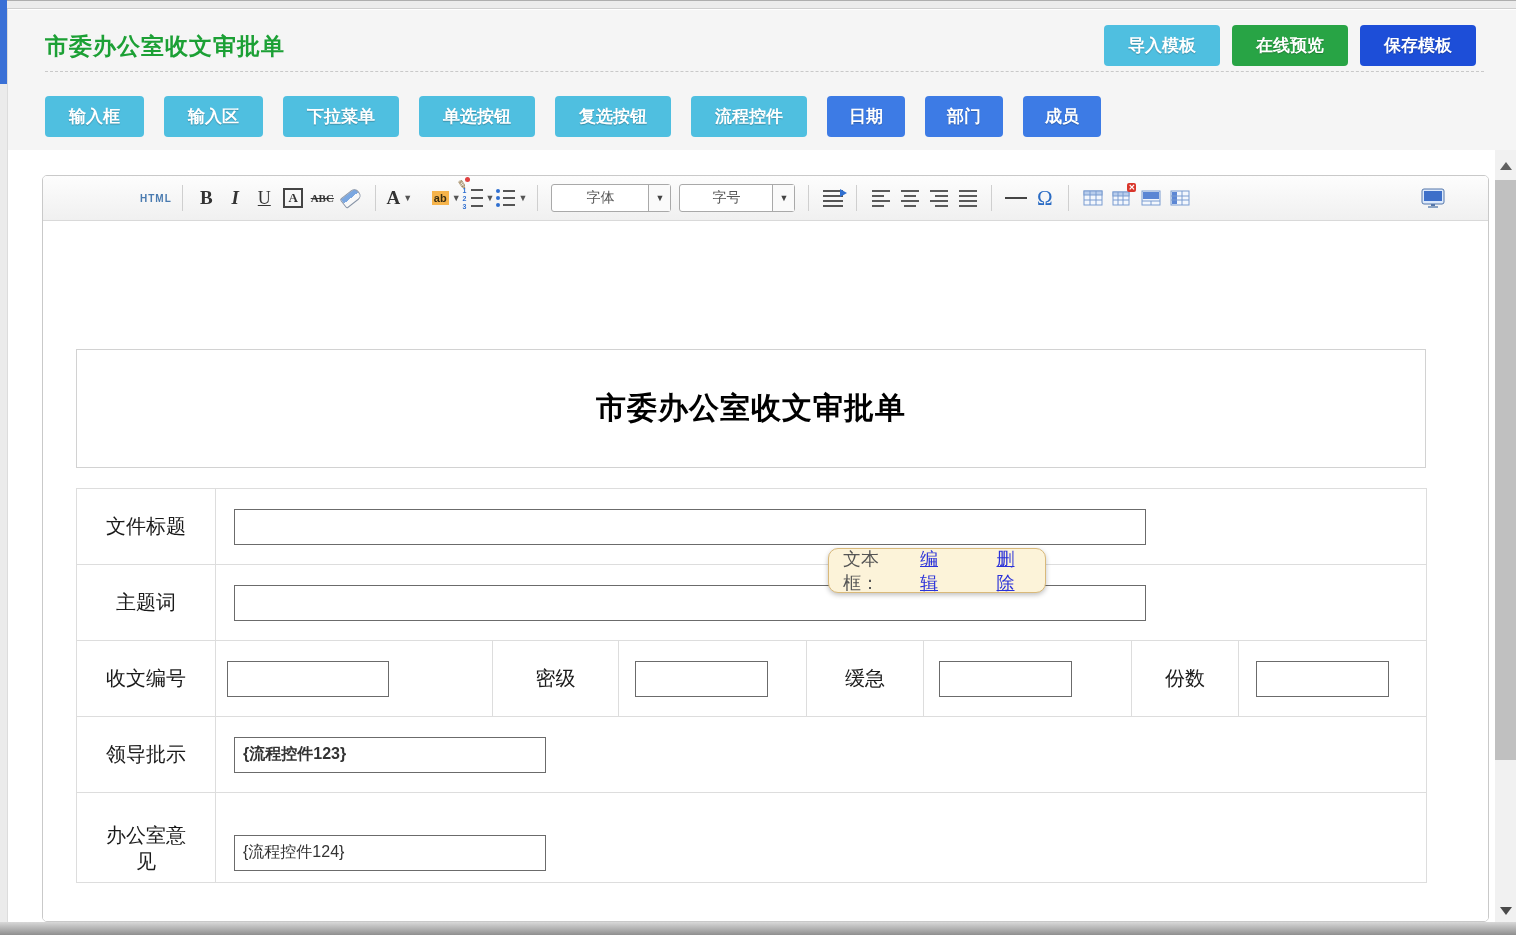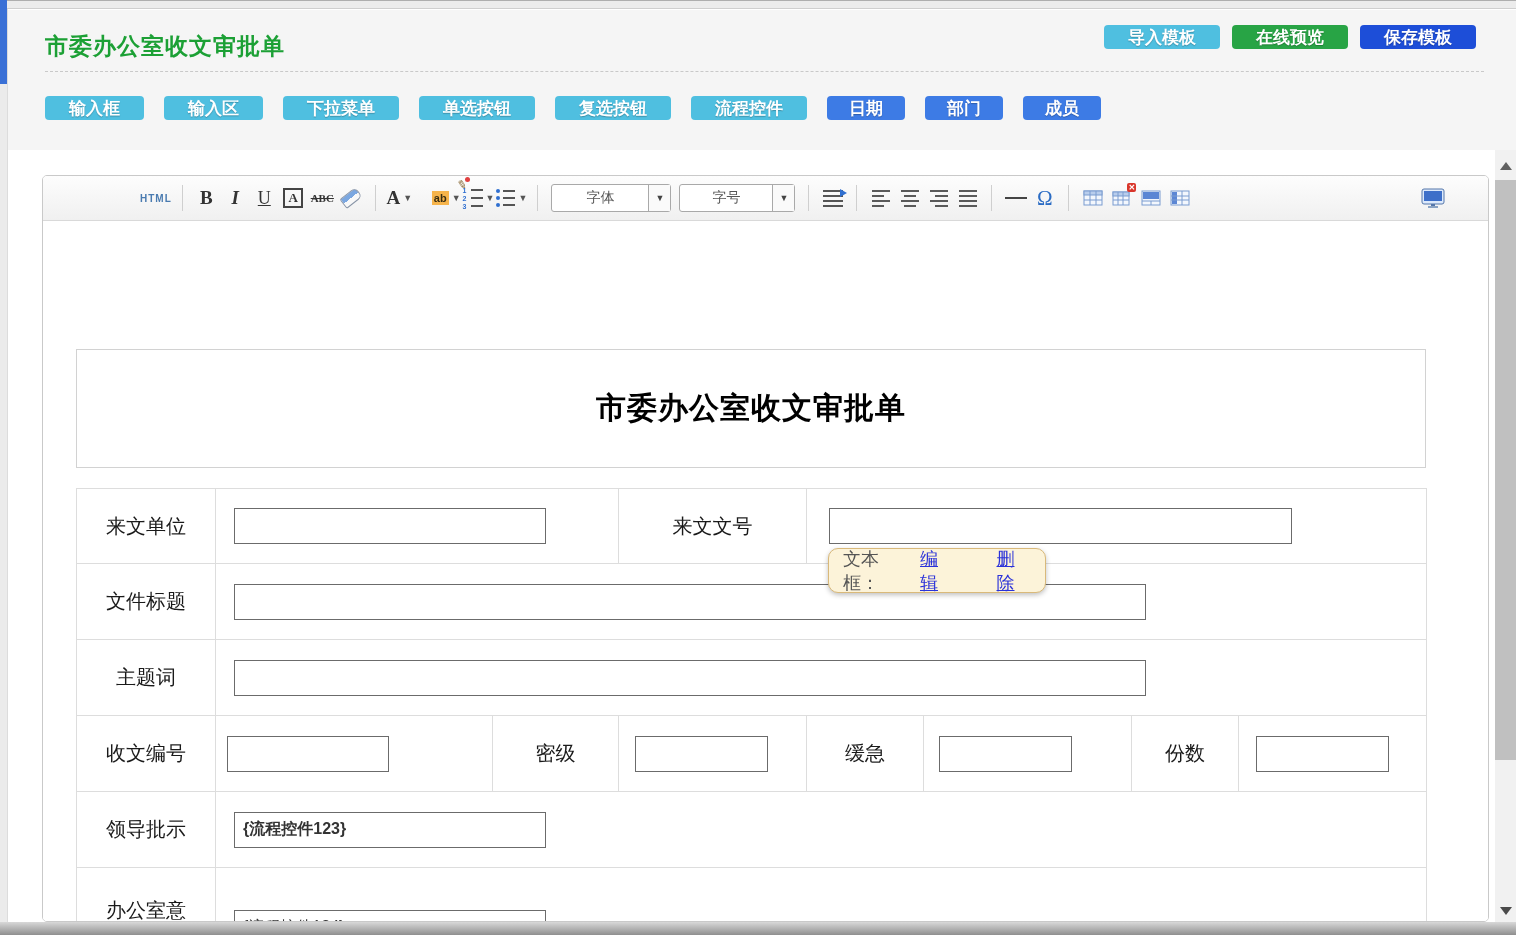--- a/index.html
+++ b/index.html
@@ -16,21 +16,21 @@
   .left-blue { position:absolute; left:0; top:0; width:7px; height:84px; background:#3a70d6; z-index:7;}
   .bottom-strip { position:absolute; left:0; bottom:0; right:0; height:13px;
     background:linear-gradient(#d8d8d8,#8f8f8f); z-index:9;}
   
   .header { position:absolute; left:8px; right:0; top:10px; height:140px; background:#f5f5f5; }
   .page-title { position:absolute; left:37px; top:21px; font-family:"Liberation Serif", serif;
     font-weight:bold; font-size:23px; color:#1ca035; letter-spacing:1px; }
   .dashed-divider { position:absolute; left:37px; right:32px; top:61px; border-top:1px dashed #c9c9c9; }
   .header-actions { position:absolute; right:40px; top:15px; display:flex; gap:12px; }
   .btn { display:inline-flex; align-items:center; justify-content:center;
-    height:24px; border:none; border-radius:4px; color:#fff; font-weight:bold; font-size:17px;
+    height:41px; border:none; border-radius:4px; color:#fff; font-weight:bold; font-size:17px;
     text-shadow:0 1px 1px rgba(0,0,0,.25); cursor:pointer; font-family:inherit; }
   .btn-import { background:#4fbfe0; padding:0 24px; }
   .btn-preview { background:#28a445; padding:0 24px; }
   .btn-save { background:#1d4ed8; padding:0 24px; }
   .control-row { position:absolute; left:37px; top:86px; display:flex; gap:20px; }
   .btn-light { background:#4fbfe0; padding:0 24px; }
   .btn-primary { background:#3d7be5; padding:0 22px; }
   
   .main { position:absolute; left:0; right:21px; top:150px; bottom:13px; background:#fff; }
   .editor { position:absolute; left:42px; top:25px; width:1447px; height:747px;
@@ -315,30 +315,20 @@
           <col style="width:139px">
             <col style="width:277px">
             <col style="width:126px">
             <col style="width:188px">
           <col style="width:117px">
             <col style="width:208px">
             <col style="width:107px">
             <col style="width:188px">
         </colgroup>
         <tbody>
-            <tr class="r1">
-          <td class="lbl">来文单位</td>
-          <td colspan="2" class="pad18">
-                <input class="tin" style="width: 312px;">
-              </td>
-          <td class="lbl">来文文号</td>
-          <td colspan="4" style="padding-left:22px">
-                <input class="tin" style="width: 463px;">
-              </td>
-        </tr>
         <tr class="r">
           <td class="lbl">文件标题</td>
           <td colspan="7" class="pad18">
                 <input class="tin" style="width: 912px;">
               </td>
         </tr>
         <tr class="r">
           <td class="lbl">主题词</td>
           <td colspan="7" class="pad18">
                 <input class="tin" style="width: 912px;">

